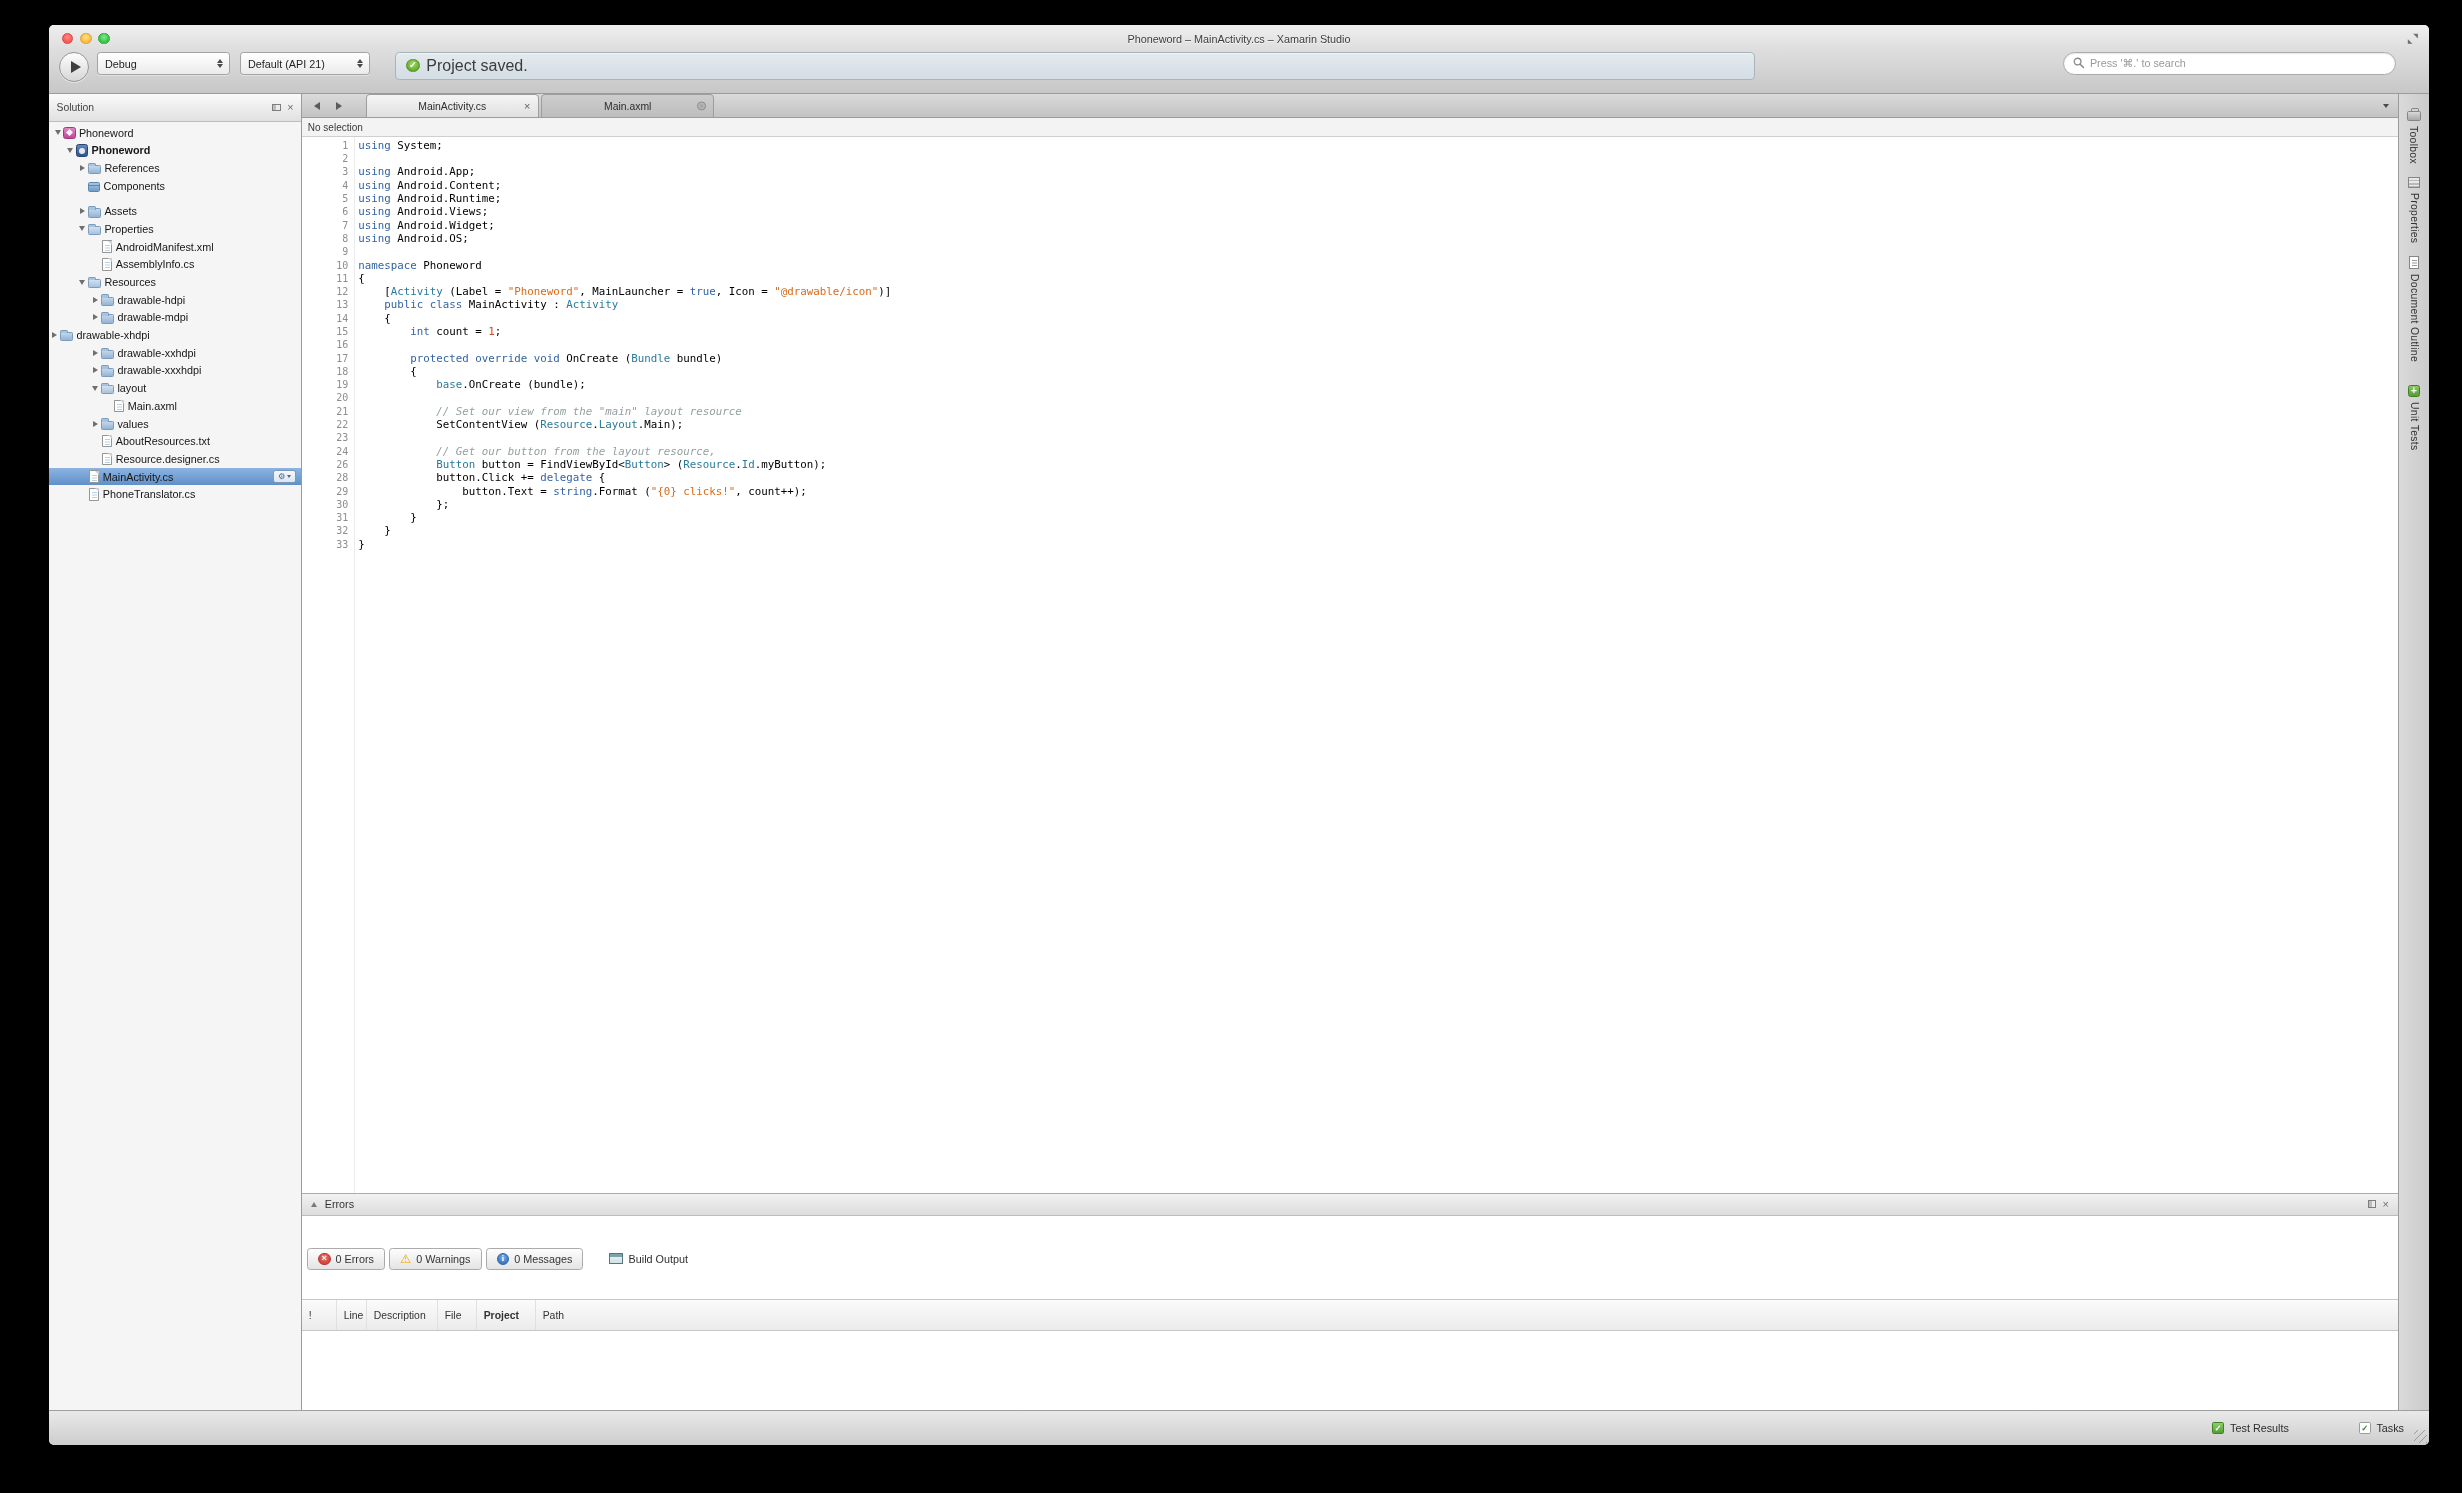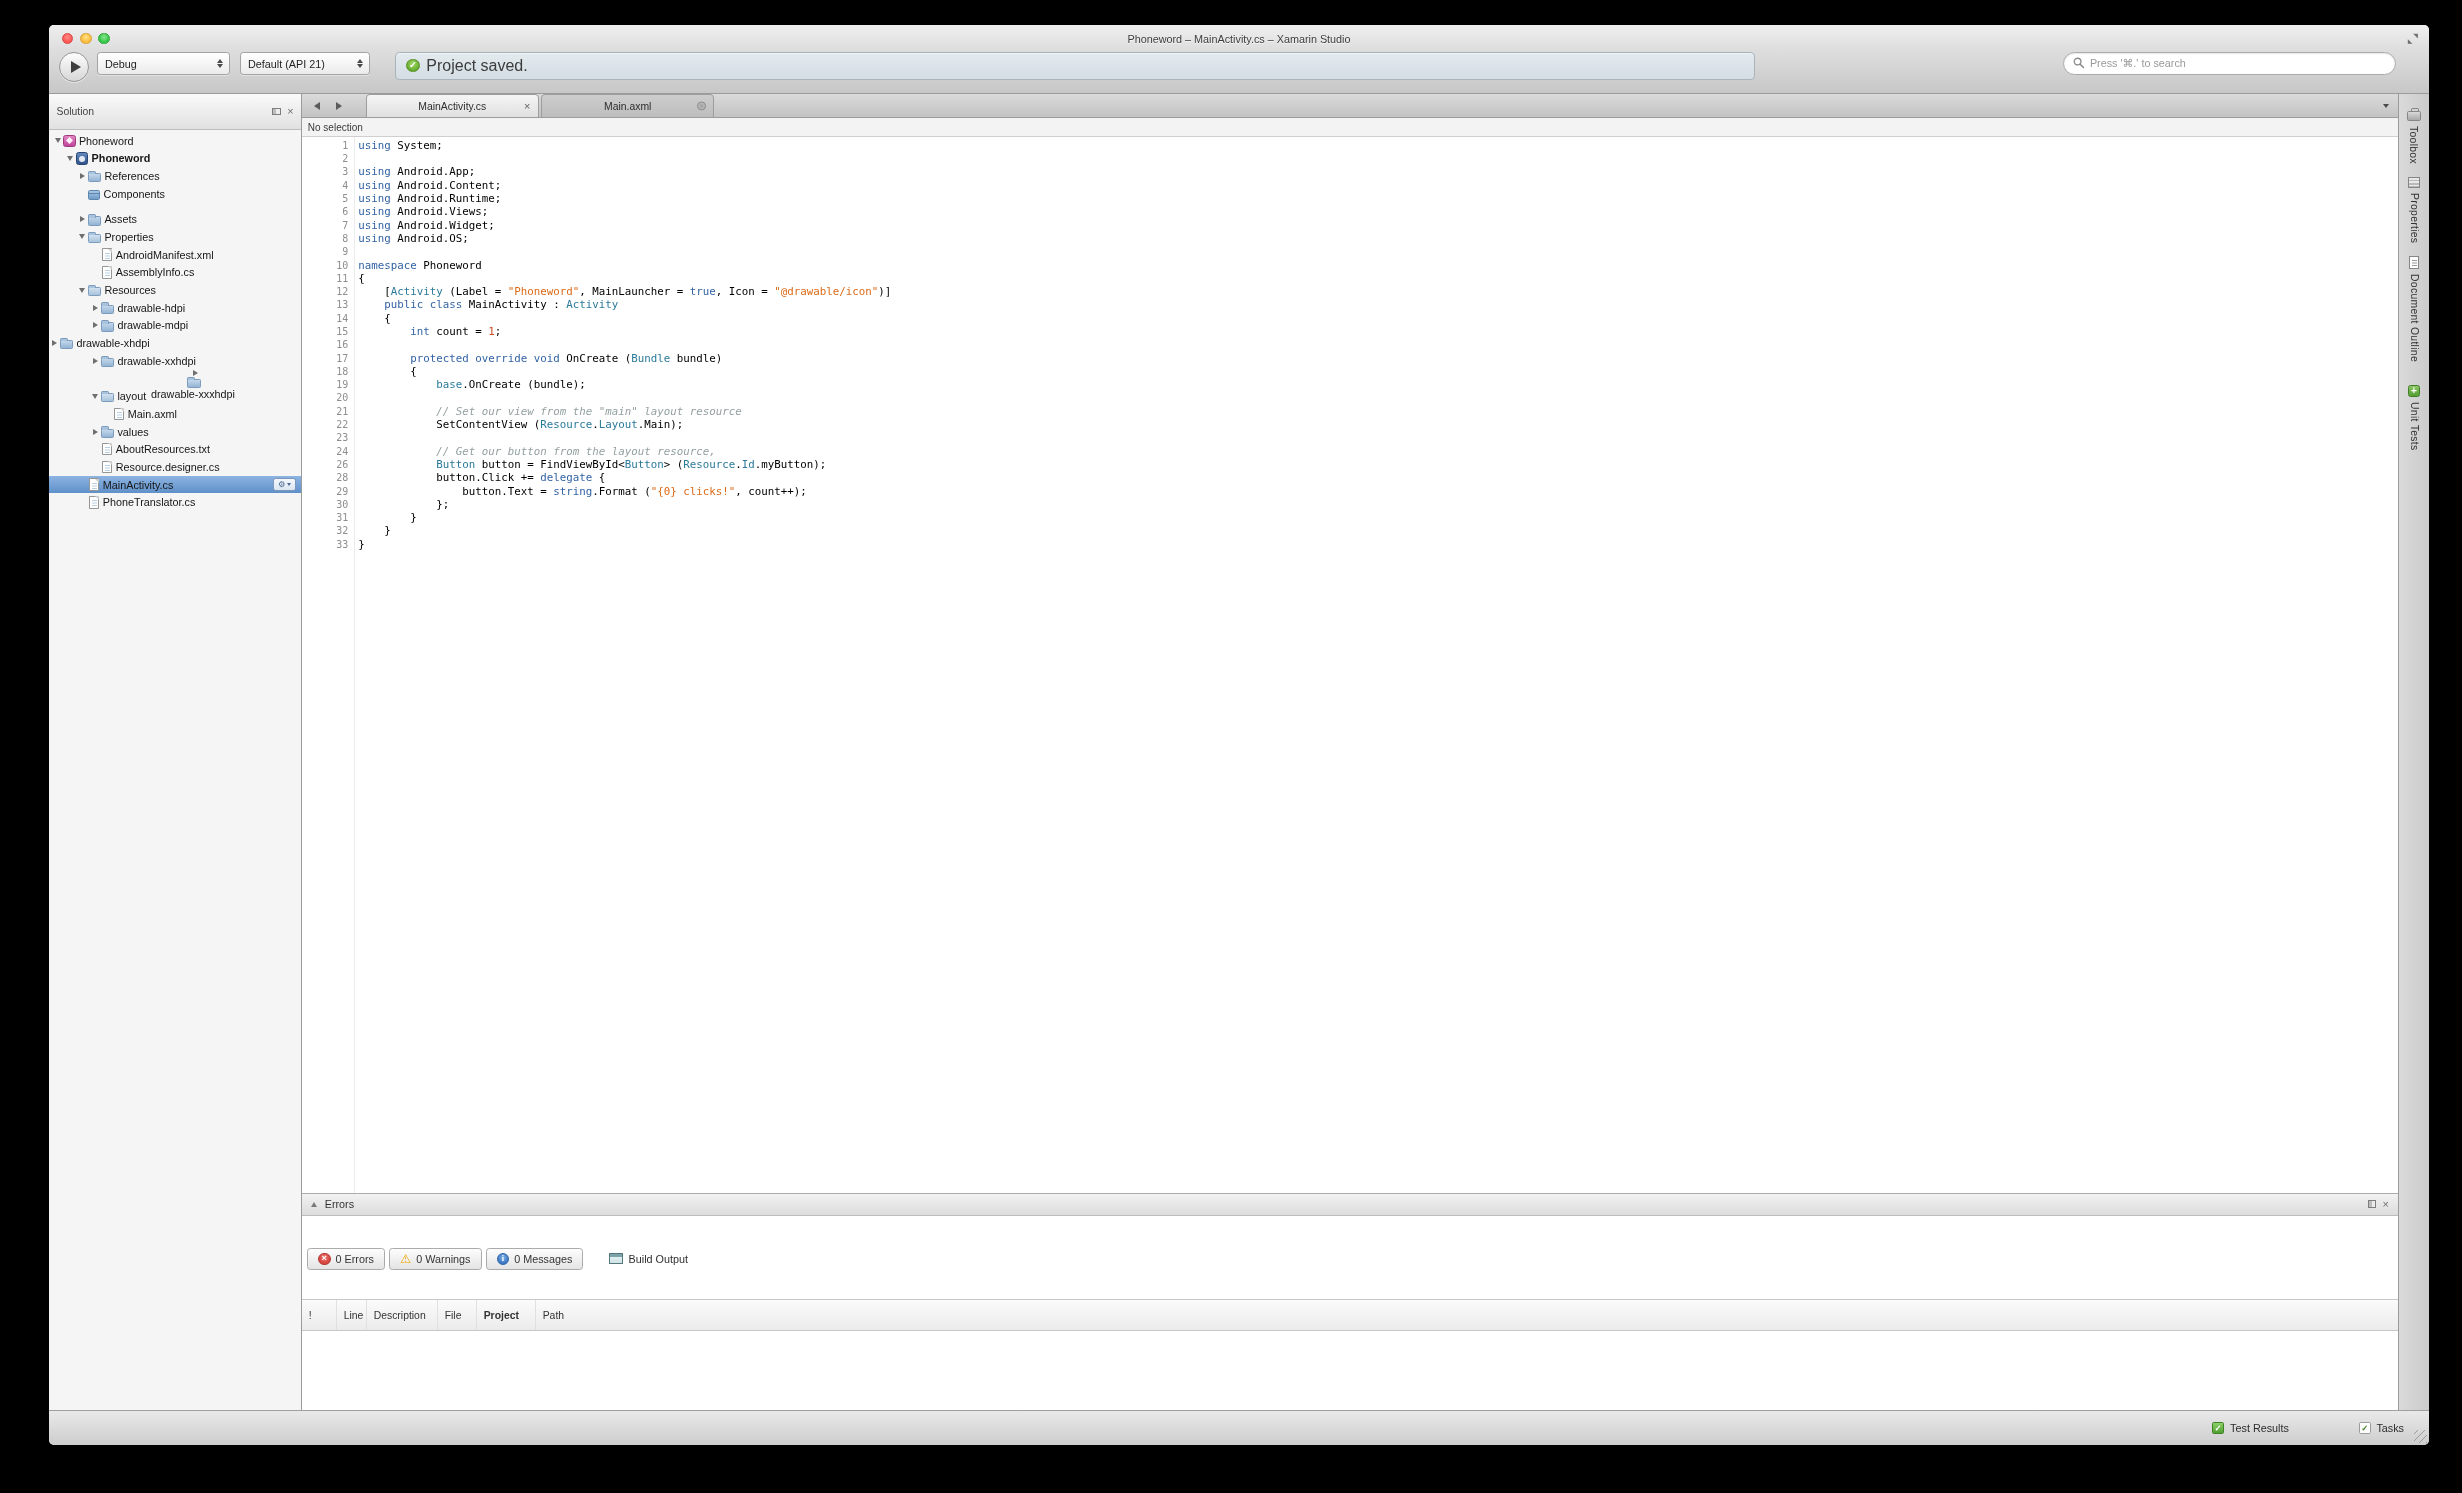--- a/index.html
+++ b/index.html
@@ -32,21 +32,21 @@
   .status-text{font-size:16px;color:#3c3c3c}
   .search-field{margin-left:auto;margin-right:33px;width:333px;height:22.5px;border:0.8px solid #ababab;border-radius:11.7px;background:#fff;display:flex;align-items:center;padding:0 9.2px;gap:5px;box-shadow:inset 0 0.8px 1.7px rgba(0,0,0,.12)}
   .search-field input{border:none;outline:none;flex:1;font-size:10.8px;color:#333;font-family:"Liberation Sans",sans-serif;background:transparent}
   .search-field input::placeholder{color:#9a9a9a}
 
   
   .main{flex:1;display:flex;min-height:0}
 
   
   .solution-pad{width:253px;flex:none;border-right:0.8px solid #9b9b9b;background:#f5f5f5;display:flex;flex-direction:column}
-  .pad-header{height:36px;flex:none;background:linear-gradient(#fafafa,#e1e1e1);border-bottom:0.8px solid #bdbdbd;display:flex;align-items:center;padding:0 7.5px;font-size:10.4px;color:#444}
+  .pad-header{height:28px;flex:none;background:linear-gradient(#fafafa,#e1e1e1);border-bottom:0.8px solid #bdbdbd;display:flex;align-items:center;padding:0 7.5px;font-size:10.4px;color:#444}
   .pad-header-icons{margin-left:auto;display:flex;align-items:center;gap:6.7px}
   .mini-pane{width:8.3px;height:7.5px;border:0.8px solid #7e7e7e;background:linear-gradient(to right,#bdbdbd 50%,#ececec 50%)}
   .mini-close{font-size:10.8px;color:#6e6e6e;line-height:1}
   .tree{flex:1;padding-top:1.7px;overflow:hidden}
   .tree-row{height:17.7px;display:flex;align-items:center;font-size:10.8px;color:#161616;position:relative;white-space:nowrap}
   .tree-row.selected{background:linear-gradient(#8db4e2,var(--selection-blue))}
   .arrow-slot{width:10.8px;flex:none;display:flex;align-items:center;justify-content:center}
   .tri-down{width:0;height:0;border-left:3.8px solid transparent;border-right:3.8px solid transparent;border-top:5px solid #6f6f6f}
   .tri-right{width:0;height:0;border-top:3.8px solid transparent;border-bottom:3.8px solid transparent;border-left:5px solid #6f6f6f}
   .ticon{width:13.3px;height:13.3px;flex:none;margin-right:3.3px;position:relative;display:flex}
@@ -271,21 +271,21 @@
             <span class="ticon icon-folder"></span>
             <span class="tlabel">drawable-xhdpi</span>
           </div>
           <div class="tree-row" style="padding-left: 41px;">
             <span class="arrow-slot">
               <i class="tri-right"></i>
             </span>
             <span class="ticon icon-folder"></span>
             <span class="tlabel">drawable-xxhdpi</span>
           </div>
-          <div class="tree-row" style="padding-left: 41px; flex-direction: column;">
+          <div class="tree-row" style="padding-left: 41px;">
             <span class="arrow-slot">
               <i class="tri-right"></i>
             </span>
             <span class="ticon icon-folder"></span>
             <span class="tlabel">drawable-xxxhdpi</span>
           </div>
           <div class="tree-row" style="padding-left: 41px;">
             <span class="arrow-slot">
               <i class="tri-down"></i>
             </span>

